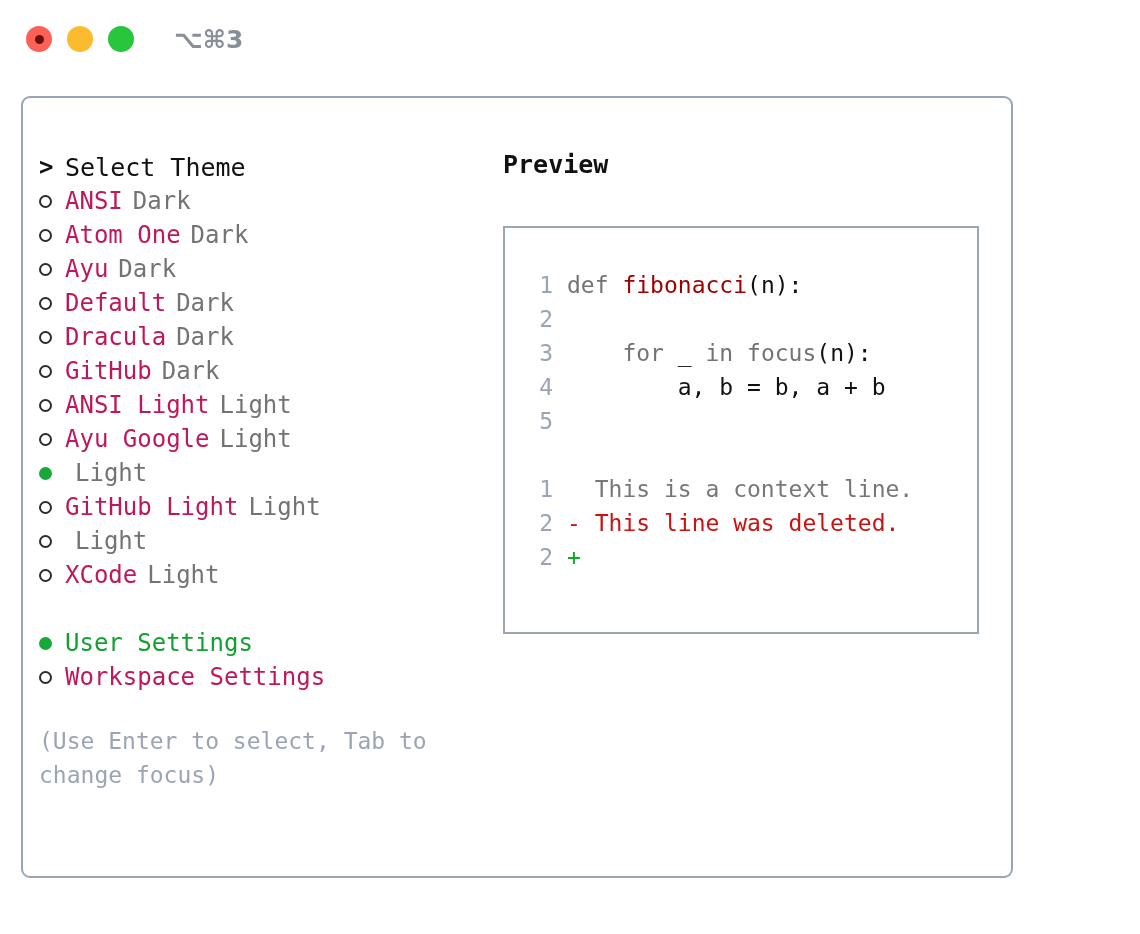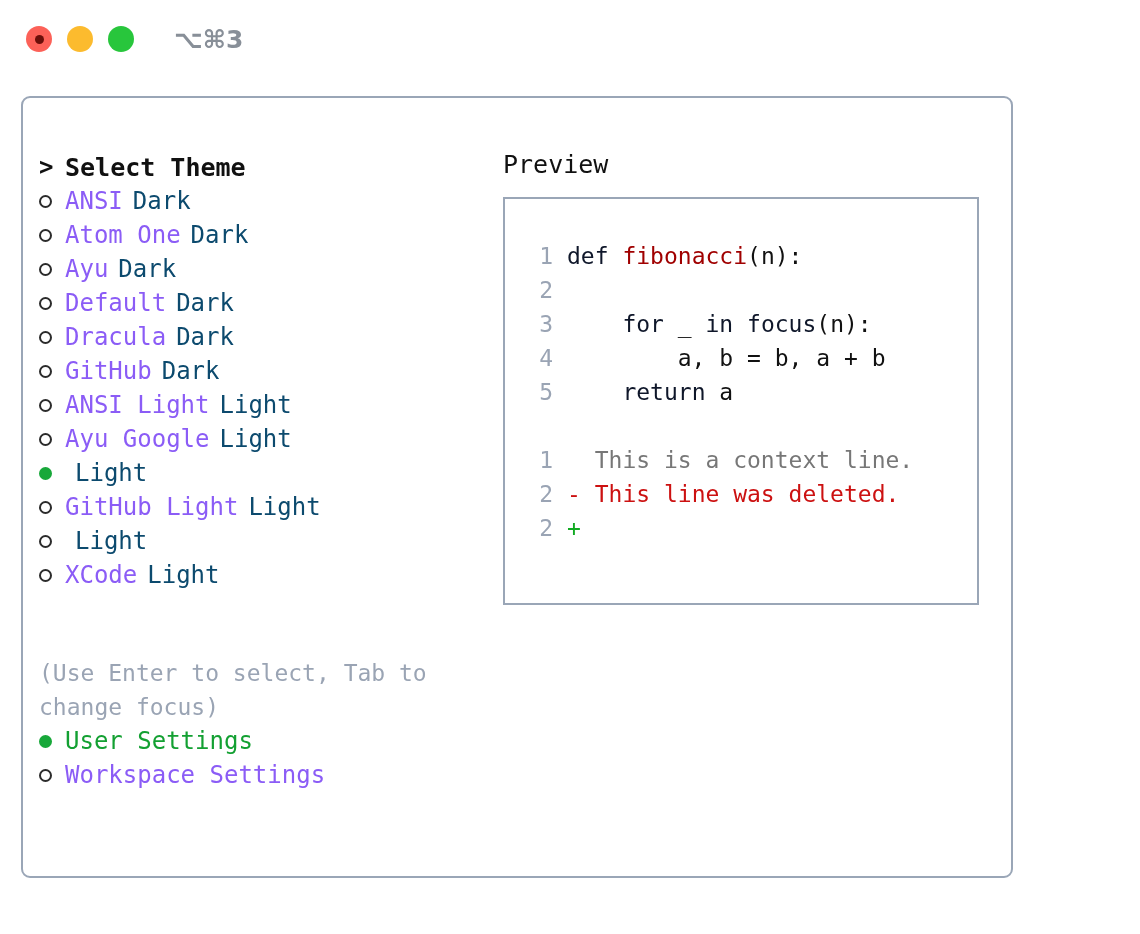--- a/index.html
+++ b/index.html
@@ -94,67 +94,67 @@
   .marker {
     width: 26px;
     flex: none;
     display: inline-block;
     font-size: 24px;
     line-height: 1;
   }
   .head-marker { color: #111111; font-weight: bold; }
 
   .list-title {
-    font-weight: bold;
+    font-weight: normal;
     color: #111111;
     font-size: 25px;
   }
 
   .bullet {
     width: 26px;
     flex: none;
     display: flex;
     align-items: center;
   }
   .bullet i {
     display: block;
     width: 13px;
     height: 13px;
     border-radius: 50%;
     box-sizing: border-box;
   }
   .bullet i.off { border: 2px solid #2b2b2b; background: transparent; }
   .bullet i.on  { background: #18a83a; border: 2px solid #18a83a; }
 
-  .label      { color: #8b5cf6; }
+  .label      { color: #be185d; }
   .label.sel  { color: #13a032; }
-  .suffix     { color: #0c4a6e; margin-left: 10px; }
+  .suffix     { color: #737373; margin-left: 10px; }
 
   .spacer-sm { height: 34px; }
 
   #hint {
     margin-top: 30px;
     font-size: 23px;
     line-height: 34px;
     color: #9aa4b4;
     width: 400px;
   }
 
   
   #right-col {
     position: absolute;
     left: 480px;
     top: 52px;
     width: 490px;
   }
   #preview-title {
     font-size: 25px;
-    font-weight: normal;
+    font-weight: bold;
     color: #111111;
-    margin-bottom: 18px;
+    margin-bottom: 47px;
   }
   #preview-box {
     width: 476px;
     height: 408px;
     border: 2px solid #9aa6b7;
     box-sizing: border-box;
     background: #ffffff;
     padding-top: 40px;
     padding-left: 18px;
   }
@@ -168,21 +168,21 @@
   }
   .lineno {
     width: 30px;
     flex: none;
     text-align: right;
     margin-right: 14px;
     color: #9aa4b4;
   }
   .blank-line { height: 34px; }
 
-  .kw   { color: #0f172a; }
+  .kw   { color: #737373; }
   .fn   { color: #a00000; }
   .pl   { color: #111111; }
   .ctx  { color: #777777; }
   .del  { color: #cc1111; }
   .add  { color: #11aa22; }
 </style>
 </head>
 <body>
 
 <div id="window">
@@ -216,37 +216,37 @@
           <div class="row"><span class="bullet"><i class="off"></i></span><span class="label">Ayu Google</span><span class="suffix">Light</span></div>
           <div class="row"><span class="bullet"><i class="on"></i></span><span class="suffix">Light</span></div>
           <div class="row"><span class="bullet"><i class="off"></i></span><span class="label">GitHub Light</span><span class="suffix">Light</span></div>
           <div class="row"><span class="bullet"><i class="off"></i></span><span class="suffix">Light</span></div>
           <div class="row"><span class="bullet"><i class="off"></i></span><span class="label">XCode</span><span class="suffix">Light</span></div>
         </div>
 
       <div class="spacer-sm"></div>
 
 
-      <div id="hint">(Use Enter to select, Tab to change focus)</div>
-
       <div id="apply-list">
           <div class="row"><span class="bullet"><i class="on"></i></span><span class="label sel">User Settings</span></div>
           <div class="row"><span class="bullet"><i class="off"></i></span><span class="label">Workspace Settings</span></div>
         </div>
+
+      <div id="hint">(Use Enter to select, Tab to change focus)</div>
     </div>
 
     <div id="right-col">
       <div id="preview-title">Preview</div>
       <div id="preview-box">
         <div id="code-block">
             <div class="code-line"><span class="lineno">1</span><span><span class="kw">def</span><span class="pl"> </span><span class="fn">fibonacci</span><span class="pl">(n):</span></span></div>
             <div class="code-line"><span class="lineno">2</span></div>
             <div class="code-line"><span class="lineno">3</span><span><span class="pl">    </span><span class="kw">for</span><span class="pl"> _ </span><span class="kw">in</span><span class="pl"> </span><span class="kw">focus</span><span class="pl">(n):</span></span></div>
             <div class="code-line"><span class="lineno">4</span><span><span class="pl">        a, b = b, a + b</span></span></div>
-            <div class="code-line"><span class="lineno">5</span><span><span class="pl">    </span><span class="kw">return</span><span class="pl"> a</span></span></div>
+            <div class="code-line"><span class="lineno">5</span></div>
           </div>
         <div class="blank-line"></div>
         <div id="diff-block">
             <div class="code-line"><span class="lineno">1</span><span class="ctx"> </span><span class="ctx"> This is a context line.</span></div>
             <div class="code-line"><span class="lineno">2</span><span class="del">-</span><span class="del"> This line was deleted.</span></div>
             <div class="code-line"><span class="lineno">2</span><span class="add">+</span></div>
           </div>
       </div>
     </div>
 

